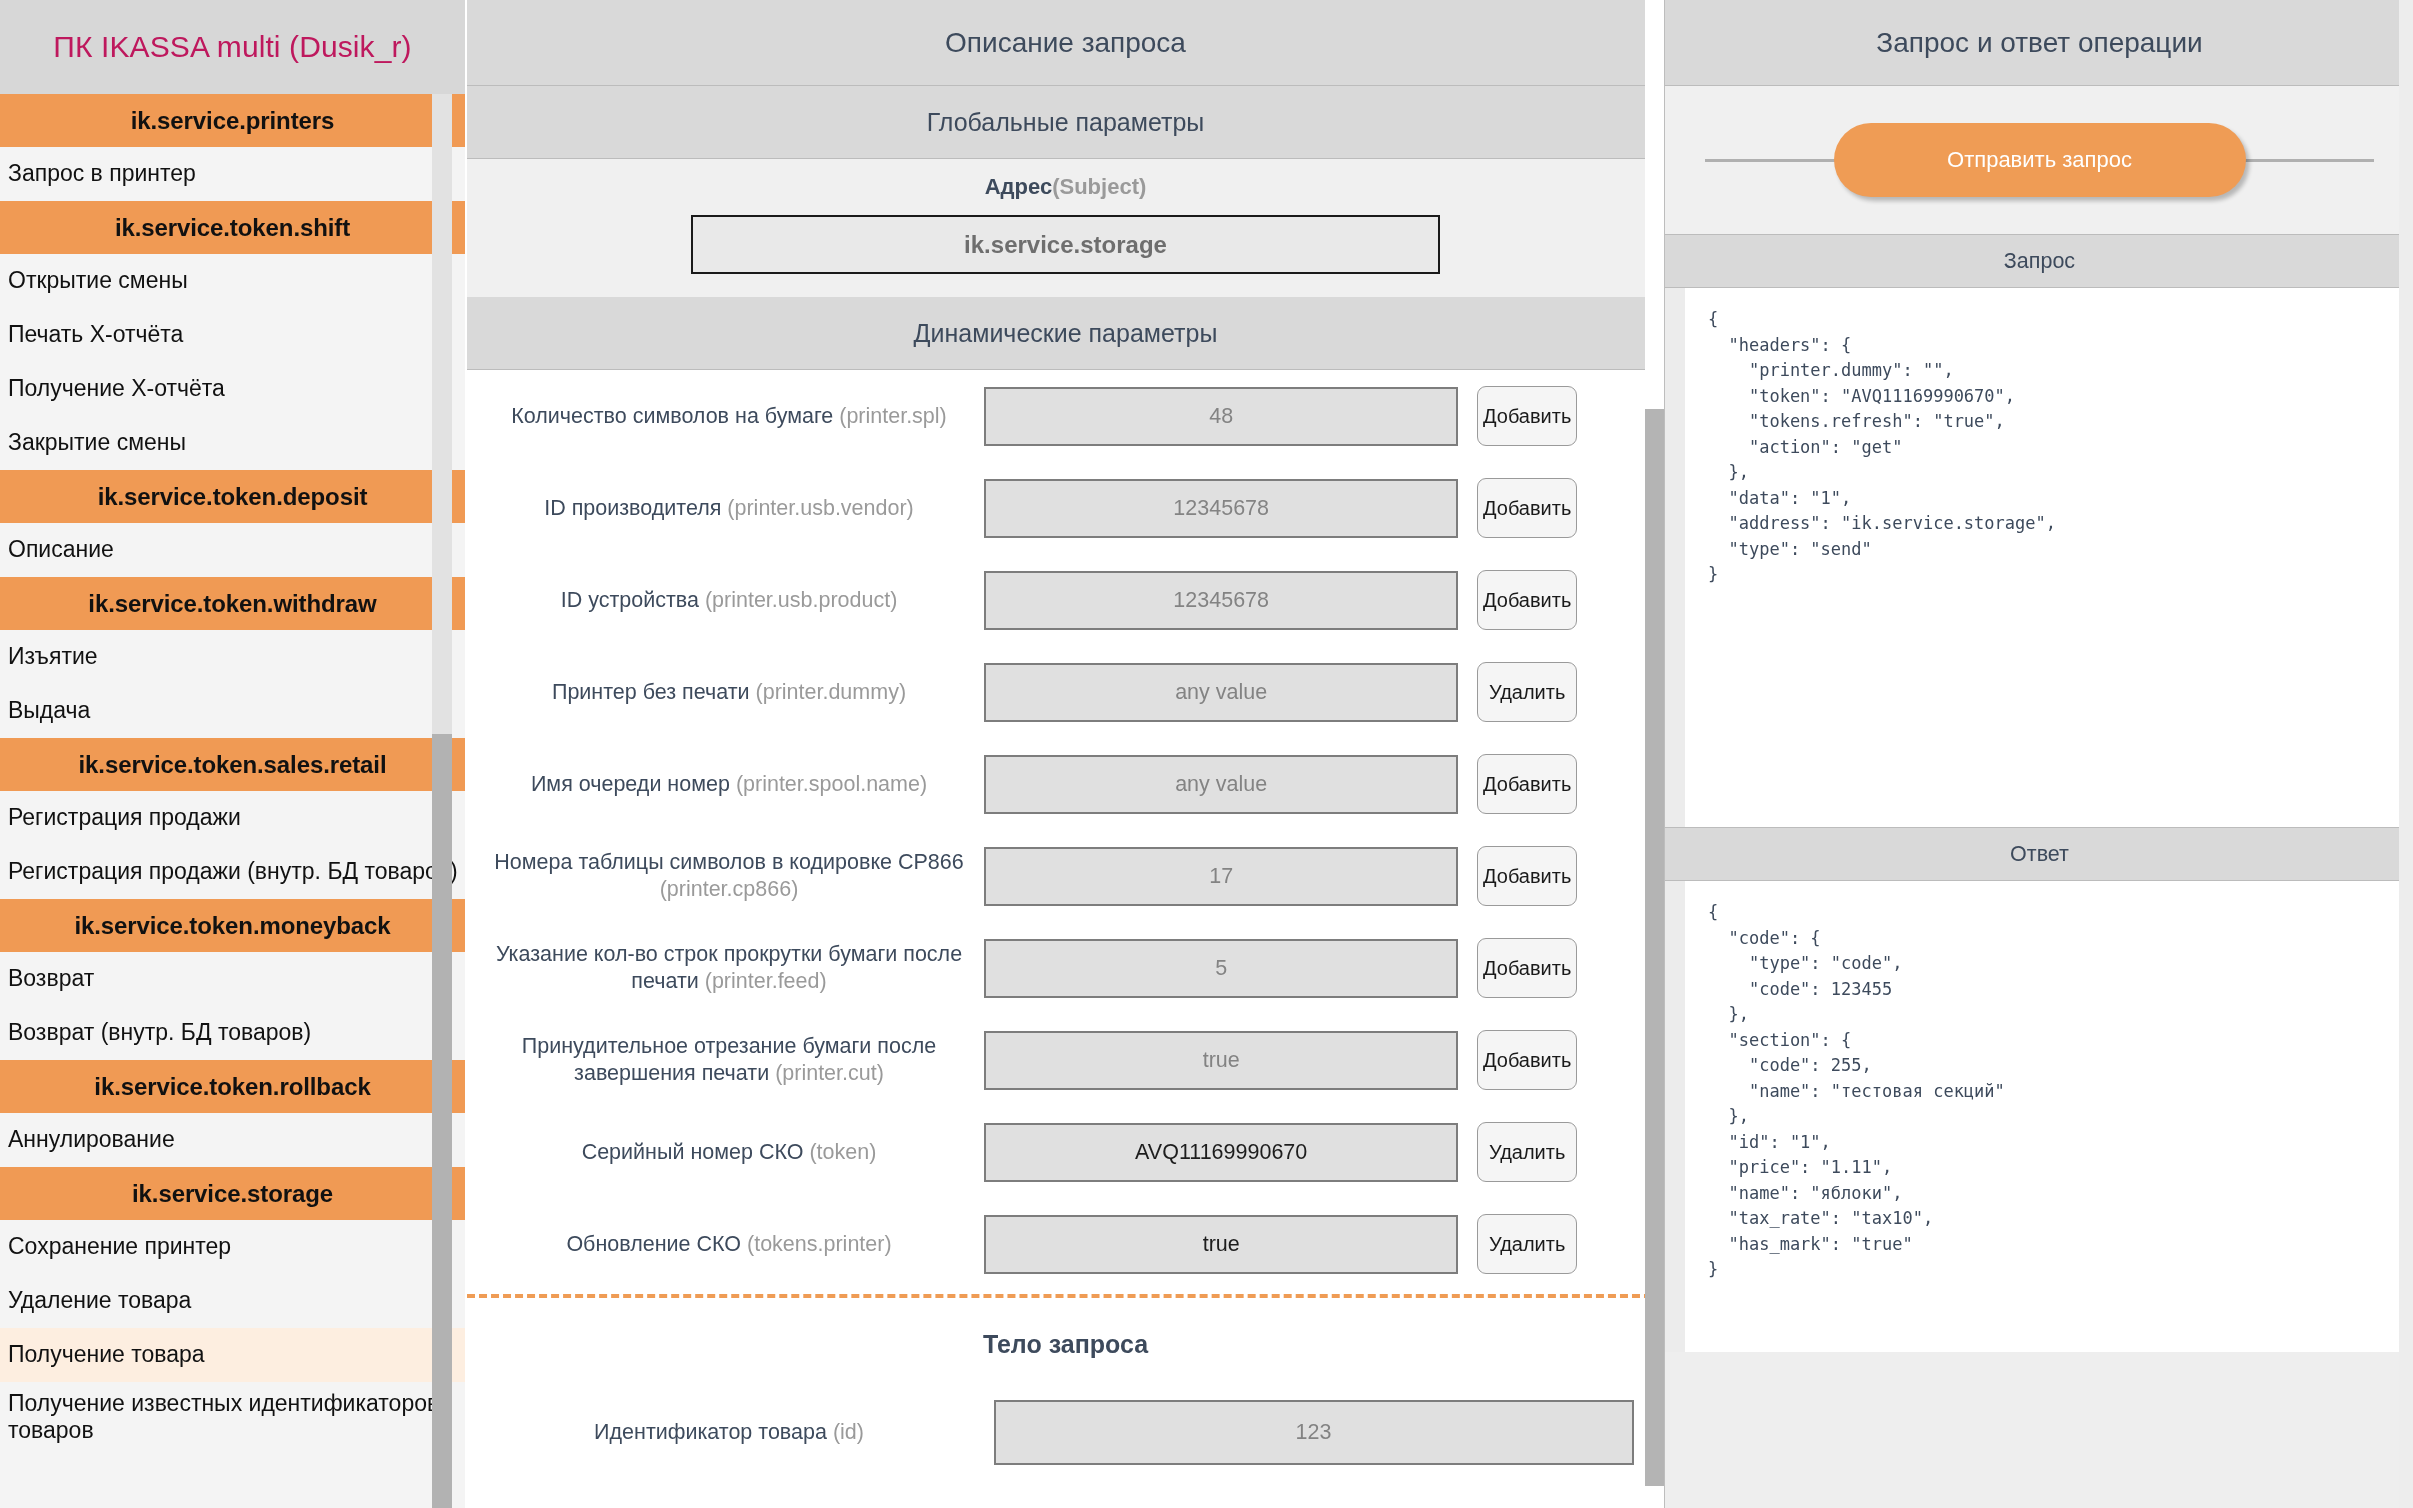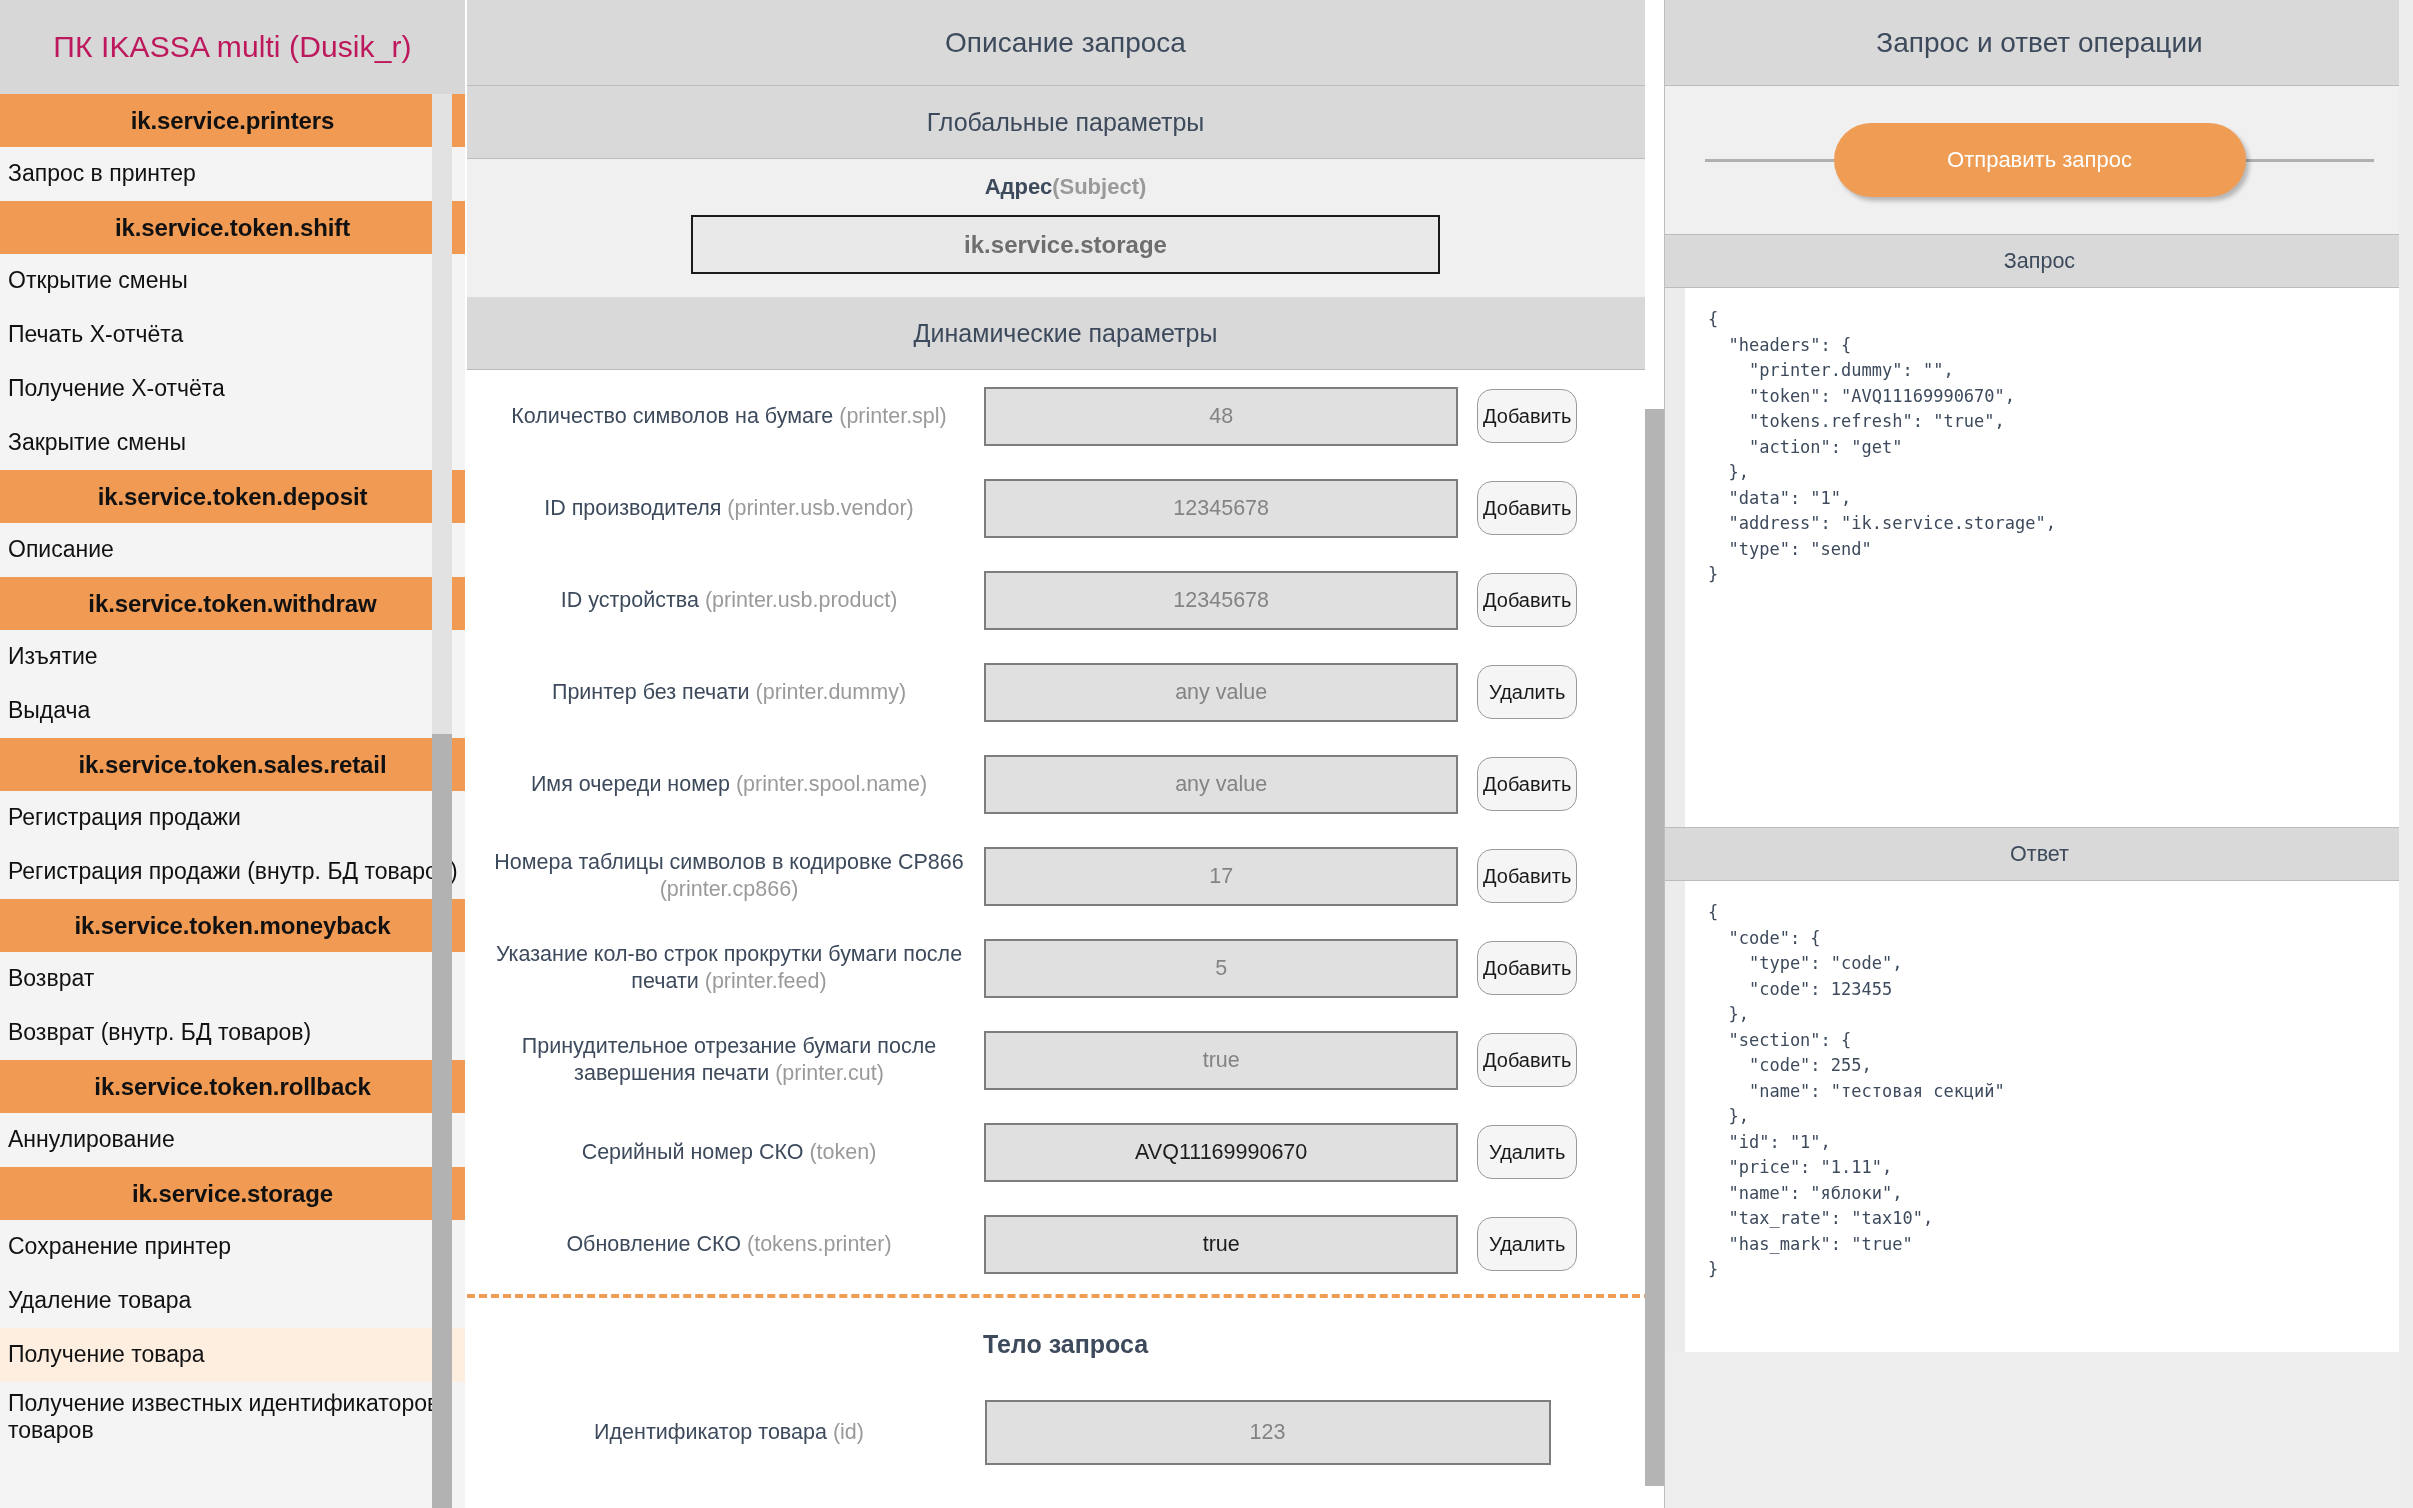--- a/index.html
+++ b/index.html
@@ -133,24 +133,24 @@
     background: #e0e0e0;
     border: 2px solid #7d7d7d;
     display: flex; align-items: center; justify-content: center;
     font-size: 21.5px;
     color: #838383;
     margin-left: 6.7px;
   }
   .p-input.filled { color: #1d1d1d; }
   .p-btn {
     margin-left: 19px;
-    width: 100px; height: 54px;
+    width: 100px; height: 60px;
     background: #f5f5f5;
     border: 1.3px solid #9a9a9a;
-    border-radius: 15px;
+    border-radius: 9px;
     font-size: 20px;
     color: #1a1a1a;
     display: flex; align-items: center; justify-content: center;
     font-family: "Liberation Sans", sans-serif;
   }
 
   .dashed-div {
     border-top: 4px dashed #ef9c55;
     margin: 4px 0 0 0;
     width: 100%;
@@ -158,21 +158,21 @@
   .body-head {
     text-align: center;
     font-size: 25px;
     color: #3d4a5c;
     padding: 32px 0 23px 0;
     font-weight: bold;
     background: #ffffff;
   }
   .body-row { display: flex; align-items: center; height: 101px; padding-left: 13.5px; background:#fff;}
   .body-row .p-label { width: 497px; text-align: center; }
-  .body-row .p-input { width: 566px; height: 65px; margin-left: 7px; }
+  .body-row .p-input { width: 640px; height: 65px; margin-left: 16px; }
 
   .c-track {
     position: absolute; top: 0; right: 0;
     width: 19px; height: 1508px; background: #ffffff;
   }
   .c-thumb {
     position: absolute; top: 409px; right: 0;
     width: 19px; height: 1077px; background: #b4b4b4;
   }
 

